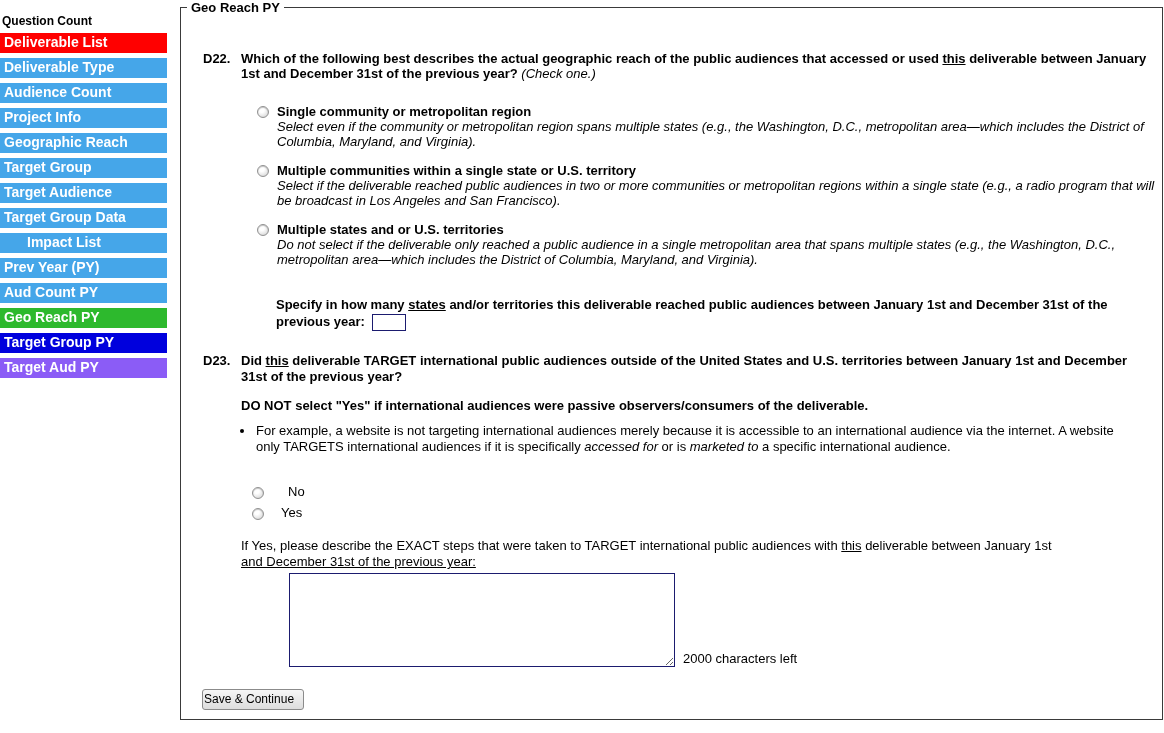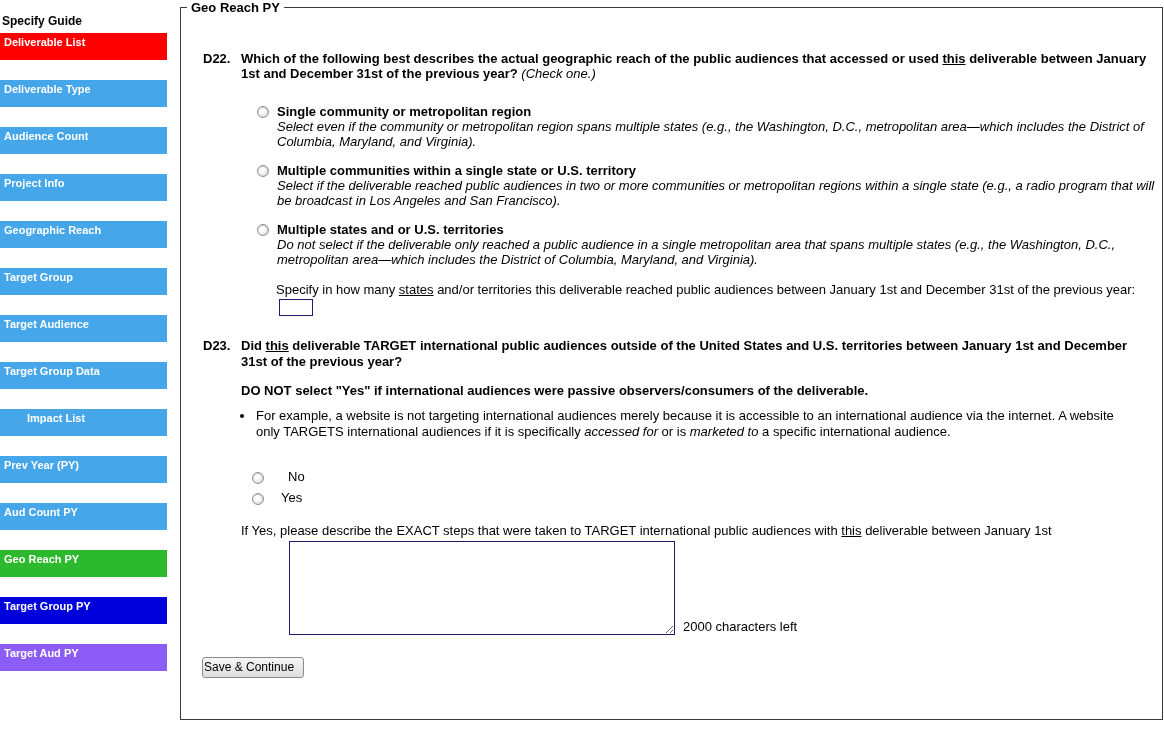--- a/index.html
+++ b/index.html
@@ -7,22 +7,22 @@
   body {
     width:1164px; height:733px; overflow:hidden;
     background:#ffffff; color:#000;
     font-family:"Liberation Sans", sans-serif;
     font-size:13px;
   }
   
   .sidebar { position:absolute; left:0; top:14px; width:167px; }
   .sidebar-title { font-size:12px; font-weight:bold; padding:0 0 5px 2px; }
   .nav-item {
-    height:27px; line-height:19px; margin-bottom:20px;
-    color:#fff; font-weight:bold; font-size:11px;
+    height:20px; line-height:19px; margin-bottom:5px;
+    color:#fff; font-weight:bold; font-size:14px;
     padding-left:4px; cursor:pointer; white-space:nowrap;
   }
   
   fieldset.panel {
     position:absolute; left:180px; top:0; width:983px; height:720px;
     border:1px solid #3a3a3a; margin:0; padding:0;
   }
   legend.panel-legend { font-weight:bold; font-size:13px; margin-left:6px; padding:0 4px; }
   .q-row { display:flex; margin:36px 0 0 22px; line-height:1.18; }
   .q-row.d23 { margin-top:22px; }
@@ -37,21 +37,21 @@
   .option { display:flex; gap:8px; margin-top:14px; line-height:1.16; }
   .radio {
     width:12px; height:12px; flex-shrink:0; margin-top:2px;
     border-radius:50%; border:1px solid #919191; display:inline-block;
     background:radial-gradient(circle at 38% 32%, #ffffff 0 25%, #ececec 55%, #c9c9c9 100%);
     box-shadow:inset 0 1px 1px rgba(0,0,0,.22);
     cursor:pointer;
   }
   .option-label { font-weight:bold; }
   .option-desc { font-style:italic; max-width:878px; }
-  .specify { margin:15px 0 0 95px; font-weight:normal; max-width:882px; line-height:1.3; }
+  .specify { margin:30px 0 0 95px; font-weight:bold; max-width:882px; line-height:1.3; }
   .small-input {
     width:34px; height:17px; border:1px solid #1b1b6f; vertical-align:middle;
     font:inherit; padding:0 2px; margin-left:3px;
   }
   
   .warning { margin:14px 0 0 60px; font-weight:bold; }
   .bullets { margin:10px 0 0 60px; padding-left:14px; max-width:900px; line-height:1.2; }
   .bullets li { padding-left:1px; }
   .link { margin:17px 0 0 60px; color:#0000ee; cursor:pointer; }
   .yn { margin:30px 0 0 71px; }
@@ -68,21 +68,21 @@
     margin:22px 0 0 21px; font-family:inherit; font-size:12px; color:#000;
     padding:2px 9px 3px 1px; cursor:pointer;
     background:linear-gradient(#f6f6f6, #dddddd);
     border:1px solid #8b8b8b; border-radius:3px;
   }
 </style>
 </head>
 <body>
 
 <aside class="sidebar">
-  <div class="sidebar-title">Specify Guide</div>
+  <div class="sidebar-title">Question Count</div>
   <nav>
 
       <div class="nav-item" style="background-color: rgb(255, 0, 0);">Deliverable List</div>
 
       <div class="nav-item" style="background-color: rgb(69, 166, 233);">Deliverable Type</div>
 
       <div class="nav-item" style="background-color: rgb(69, 166, 233);">Audience Count</div>
 
       <div class="nav-item" style="background-color: rgb(69, 166, 233);">Project Info</div>
 
@@ -168,21 +168,21 @@
         <span class="radio"></span>
         <span>No</span>
       </div>
 
       <div class="yn-row">
         <span class="radio"></span>
         <span>Yes</span>
       </div>
     </div>
 
-  <div class="followup"><span>If Yes, please describe the EXACT steps that were taken to TARGET international public audiences with </span><span class="rs-u">this</span><span> deliverable between January 1st</span><br></div>
+  <div class="followup"><span>If Yes, please describe the EXACT steps that were taken to TARGET international public audiences with </span><span class="rs-u">this</span><span> deliverable between January 1st</span><br><span class="rs-u">and December 31st of the previous year:</span></div>
 
   <div class="ta-row">
     <textarea class="big-text" style=""></textarea>
     <span class="chars-left">2000 characters left</span>
   </div>
 
   <button class="save-btn">Save &amp; Continue</button>
 </fieldset>
 
 </body></html>

